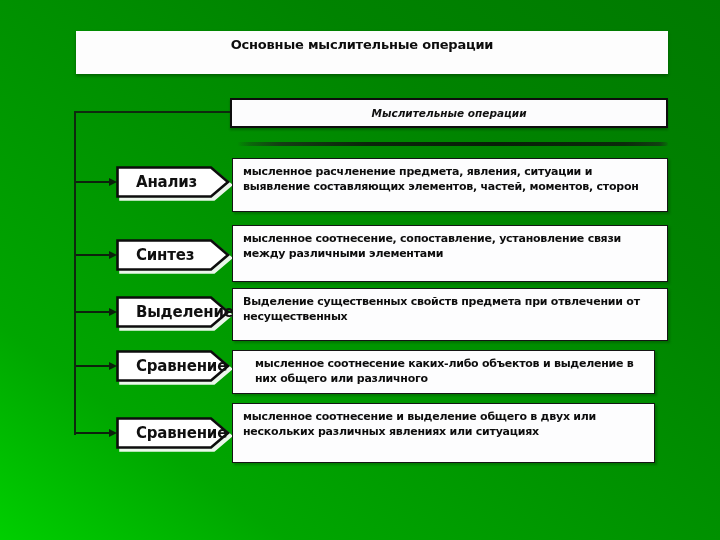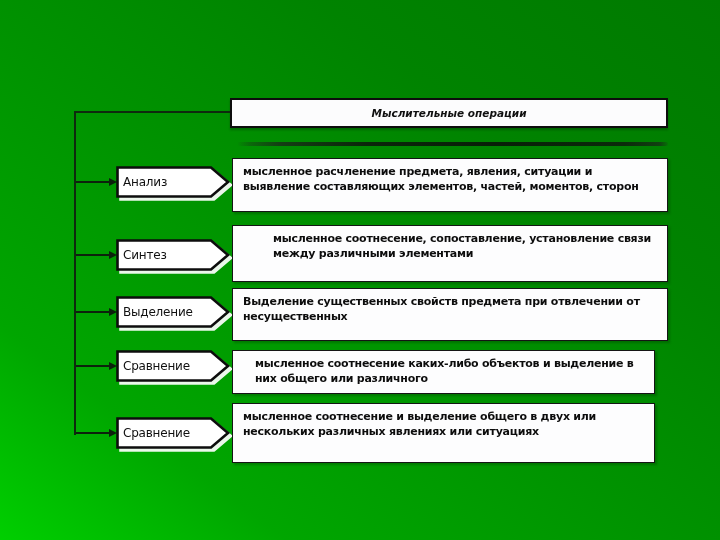--- a/index.html
+++ b/index.html
@@ -33,37 +33,40 @@
   .trunk-v{left:74px;top:111px;width:2px;height:324px;background:#0e2a0e;}
   .trunk-h{left:74px;top:111px;width:156px;height:2px;background:#0e2a0e;}
   .connector{height:2px;background:#0c220c;left:76px;width:33px;}
   .arrowhead{
     position:absolute;right:-8px;top:-3px;width:0;height:0;
     border-left:8px solid #0c220c;border-top:4px solid transparent;border-bottom:4px solid transparent;
   }
   .label-arrow{left:116px;width:114px;height:32px;}
   .label-arrow svg{position:absolute;left:0;top:0;filter:drop-shadow(3px 3px 0 rgba(255,255,255,.92));}
   .label-text{
-    position:absolute;left:7px;top:50%;transform:translateY(-50%);
-    font-size:12px;font-weight:normal;color:#101010;letter-spacing:-0.2px;white-space:nowrap;
+    position:absolute;left:20px;top:50%;transform:translateY(-50%);
+    font-size:15px;font-weight:bold;color:#101010;letter-spacing:-0.2px;white-space:nowrap;
   }
   .desc-box{
     left:232px;background:#fdfdfe;border:1.2px solid #151515;box-sizing:border-box;
     box-shadow:2px 2px 2px rgba(0,45,0,.3);
   }
   .desc-text{
     padding:6px 8px 0 10px;font-size:11px;font-weight:bold;color:#0d0d0d;
     line-height:14.5px;letter-spacing:-0.25px;white-space:pre-line;
   }
 </style>
 </head>
 <body>
 
 <div class="slide">
 
+  <div class="abs title-box">
+    <div class="title-text">Основные мыслительные операции</div>
+  </div>
 
   <div class="abs header-box">
     <span>Мыслительные операции</span>
   </div>
   <div class="abs separator"></div>
 
   <div class="abs trunk-h"></div>
   <div class="abs trunk-v"></div>
 
   <div>
@@ -85,21 +88,21 @@
   <div>
     <div class="abs connector" style="top:254px;">
       <div class="arrowhead"></div>
     </div>
     <div class="abs label-arrow" style="top:239px;text-align:right;">
       <svg width="114" height="32" viewBox="0 0 114 32">
         <polygon points="1.5,1.5 95,1.5 112,16 95,30.5 1.5,30.5" fill="#ffffff" stroke="#0d0d0d" stroke-width="2.6"></polygon>
       </svg>
       <span class="label-text">Синтез</span>
     </div>
-    <div class="abs desc-box" style="top:225px;width:436px;height:57px;padding-left:30px;">
+    <div class="abs desc-box" style="top:225px;width:436px;height:57px;">
       <div class="desc-text">мысленное соотнесение, сопоставление, установление связи
 между различными элементами</div>
     </div>
   </div>
 
   <div>
     <div class="abs connector" style="top:311px;">
       <div class="arrowhead"></div>
     </div>
     <div class="abs label-arrow" style="top:296px;">

